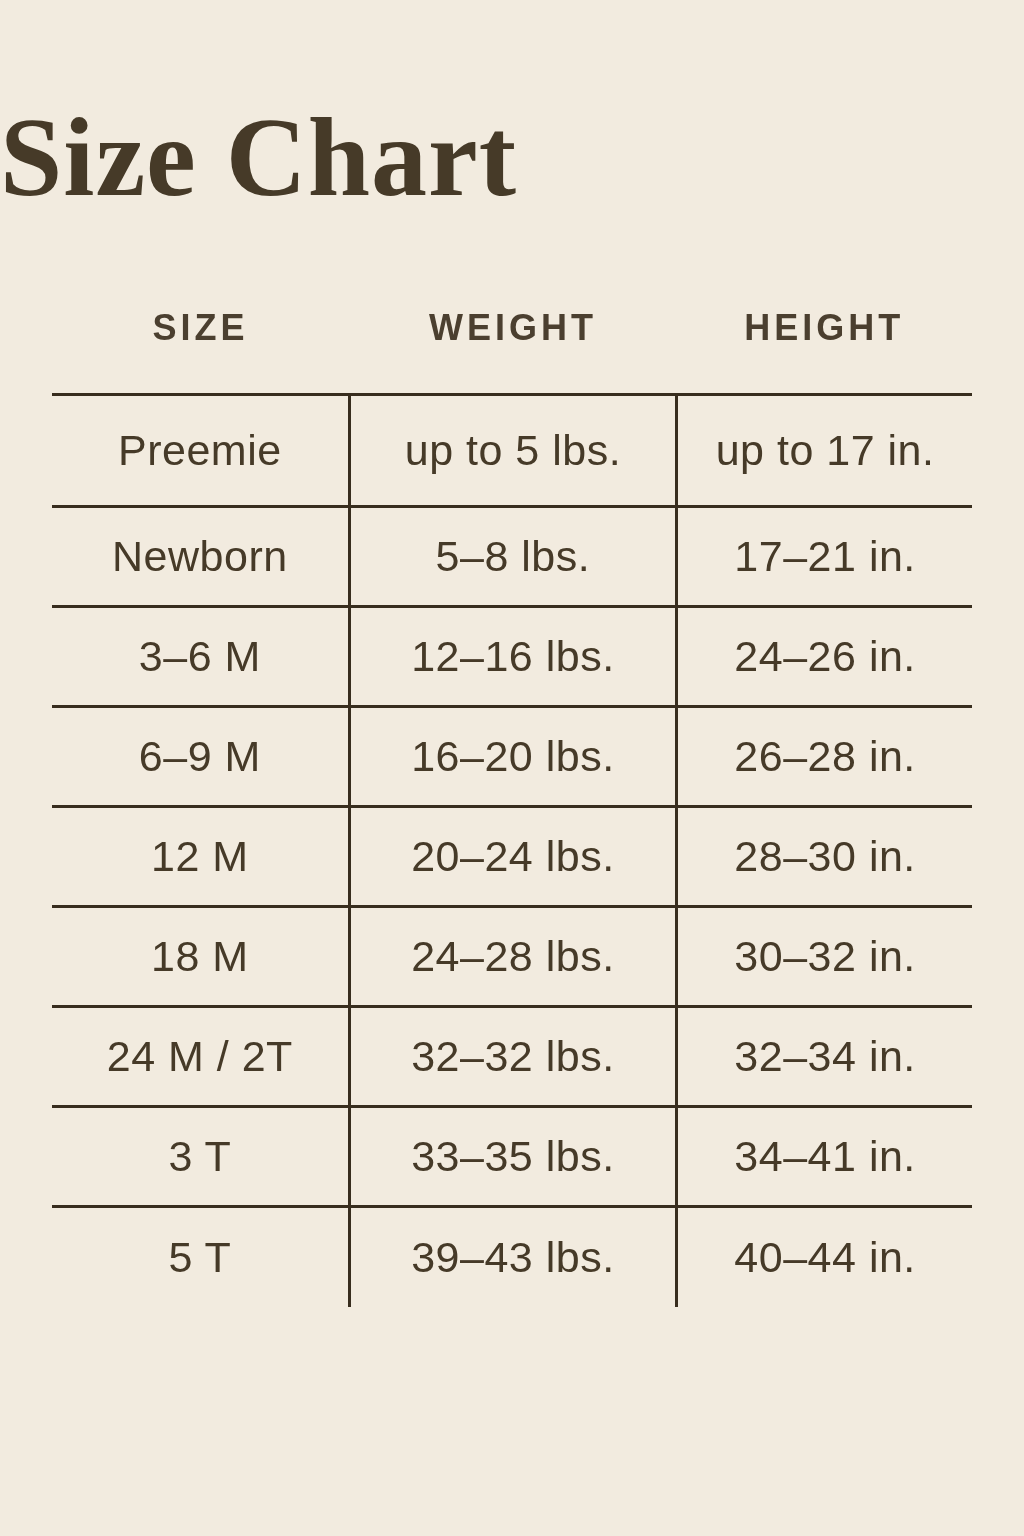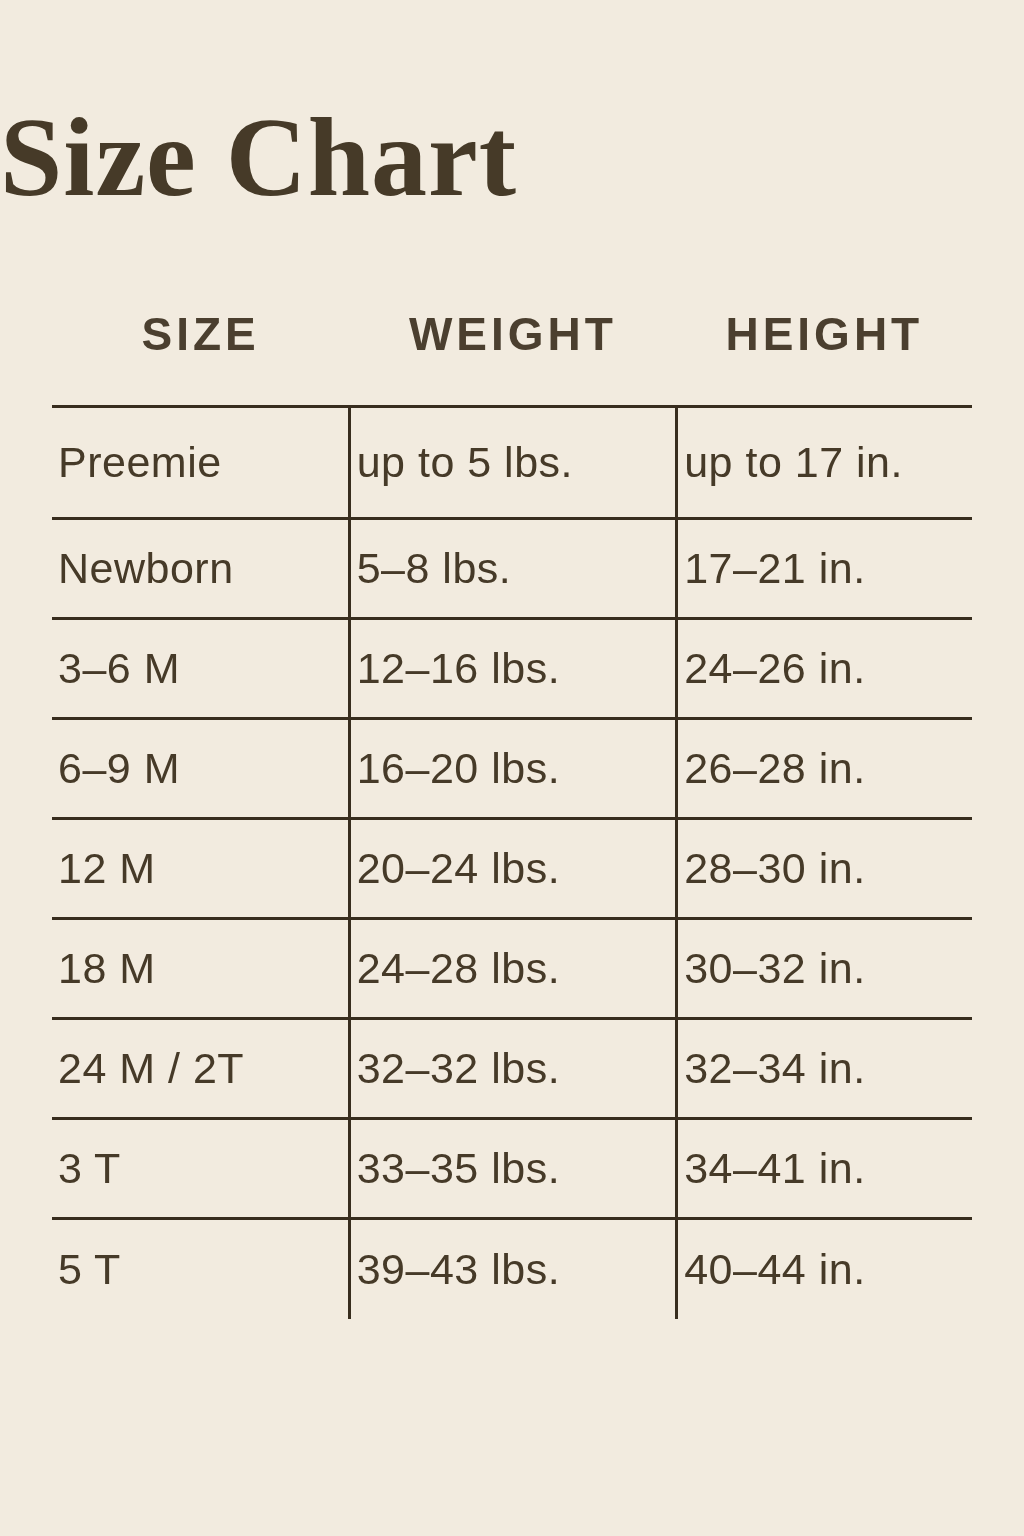--- a/index.html
+++ b/index.html
@@ -38,36 +38,36 @@
   table.size-table {
     border-collapse: collapse;
     table-layout: fixed;
     width: 920px;
     margin: 0 auto;
   }
   table.size-table col.c1 { width: 32.3%; }
   table.size-table col.c2 { width: 35.6%; }
   table.size-table col.c3 { width: 32.1%; }
   table.size-table th {
-    font-size: 46px;
+    font-size: 36px;
     font-weight: 700;
     letter-spacing: 4px;
     color: #4b3f2f;
     text-align: center;
     vertical-align: bottom;
     padding: 84px 0 44px 0;
   }
   table.size-table td {
     border-top: 3px solid var(--line);
     height: 100px;
     font-size: 43px;
     line-height: 1;
     letter-spacing: 0.5px;
     color: var(--ink);
-    text-align: left;
+    text-align: center;
     vertical-align: middle;
     padding: 0 6px;
   }
   table.size-table tbody tr:first-child td { height: 112px; }
   table.size-table td.mid {
     border-left: 3px solid var(--line);
     border-right: 3px solid var(--line);
   }
 </style>
 </head>

